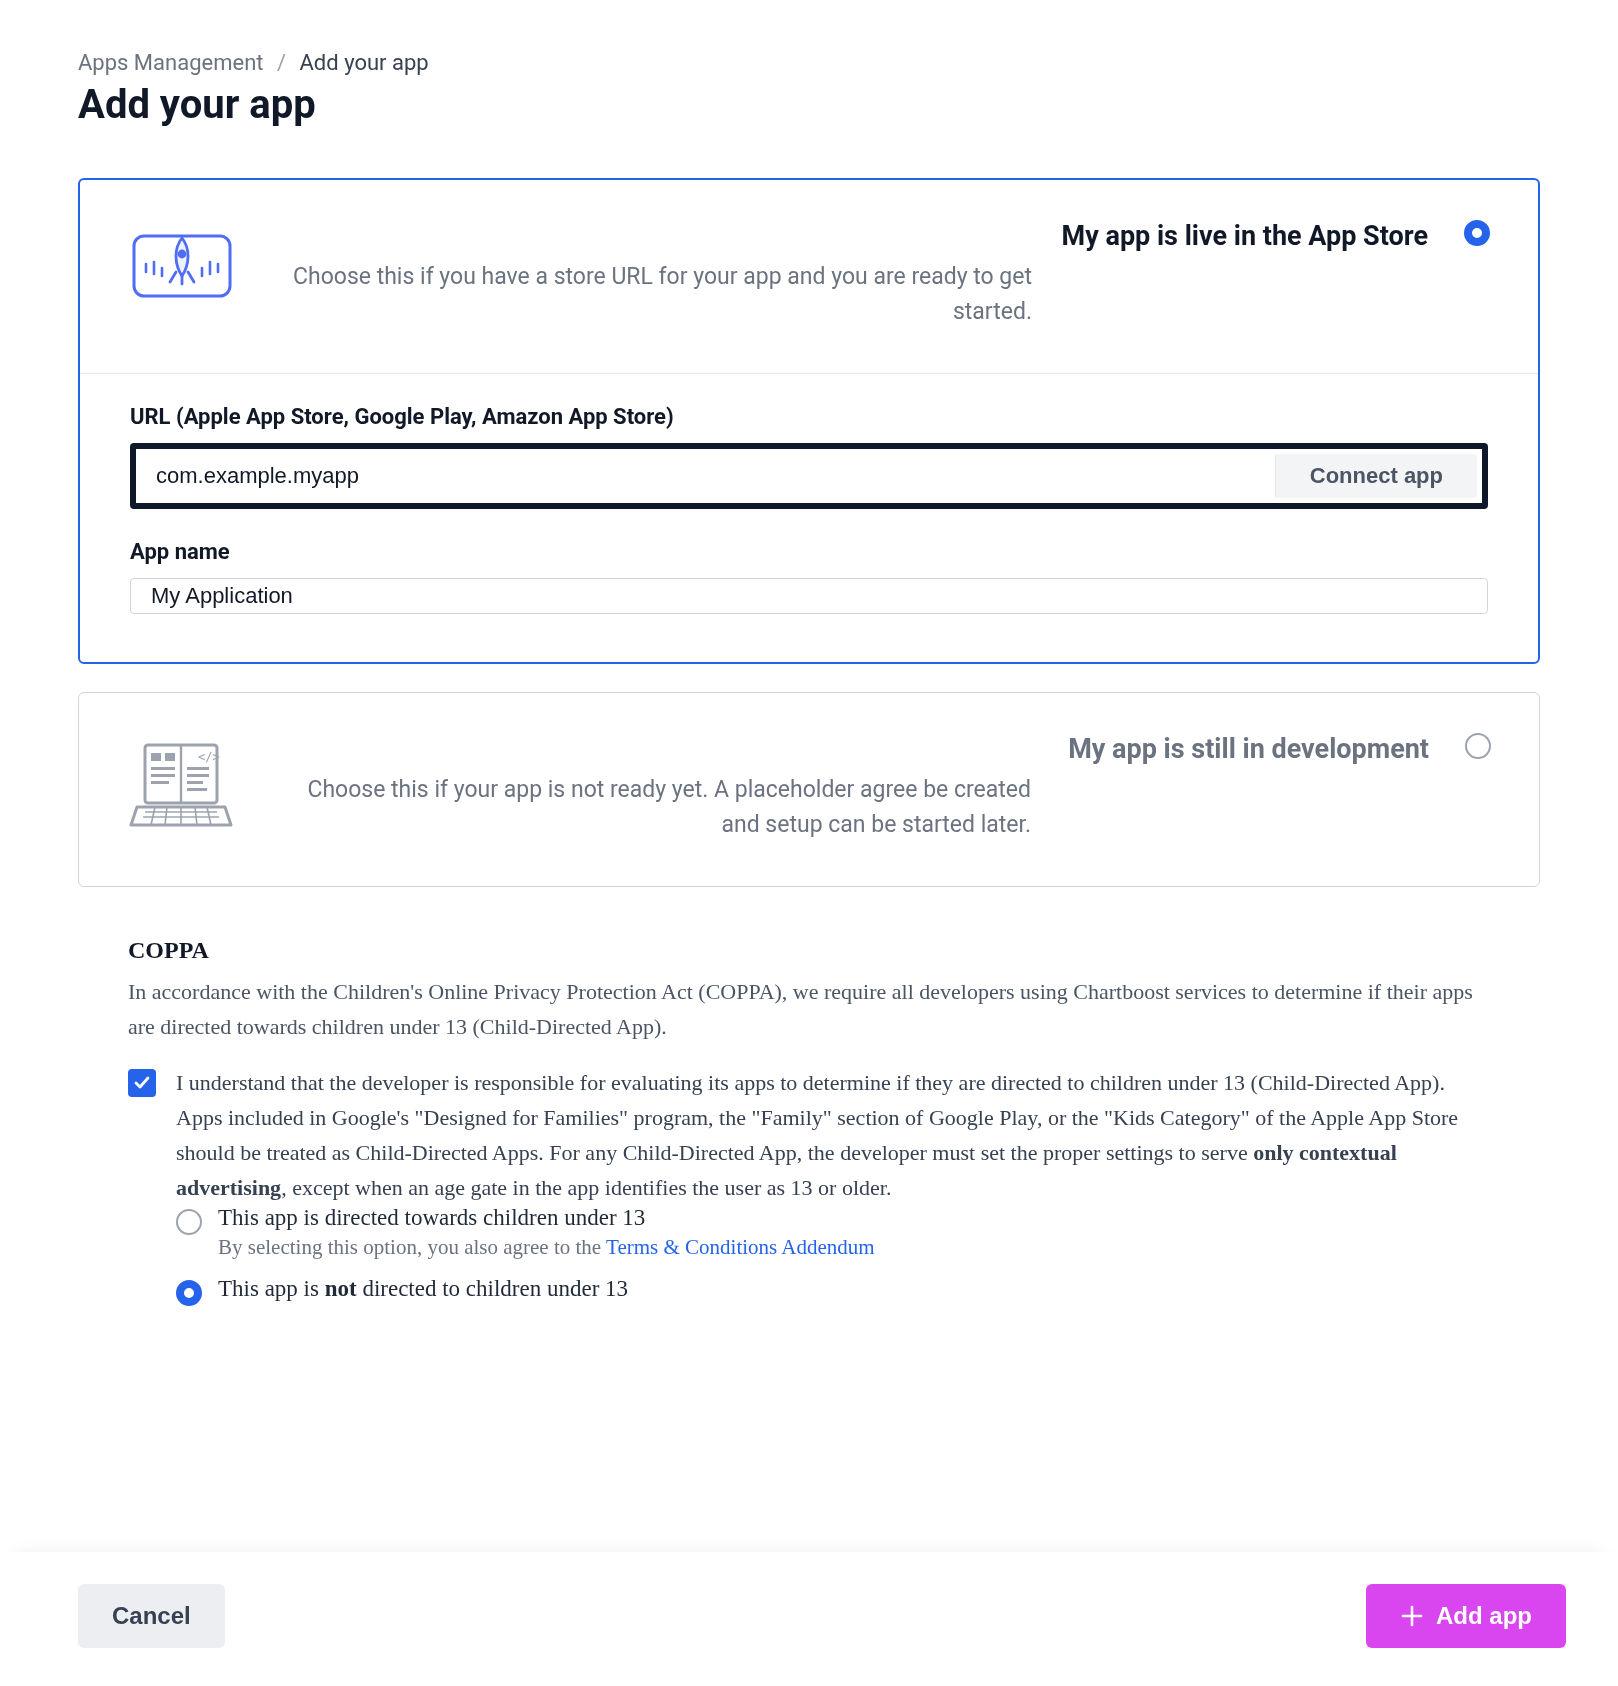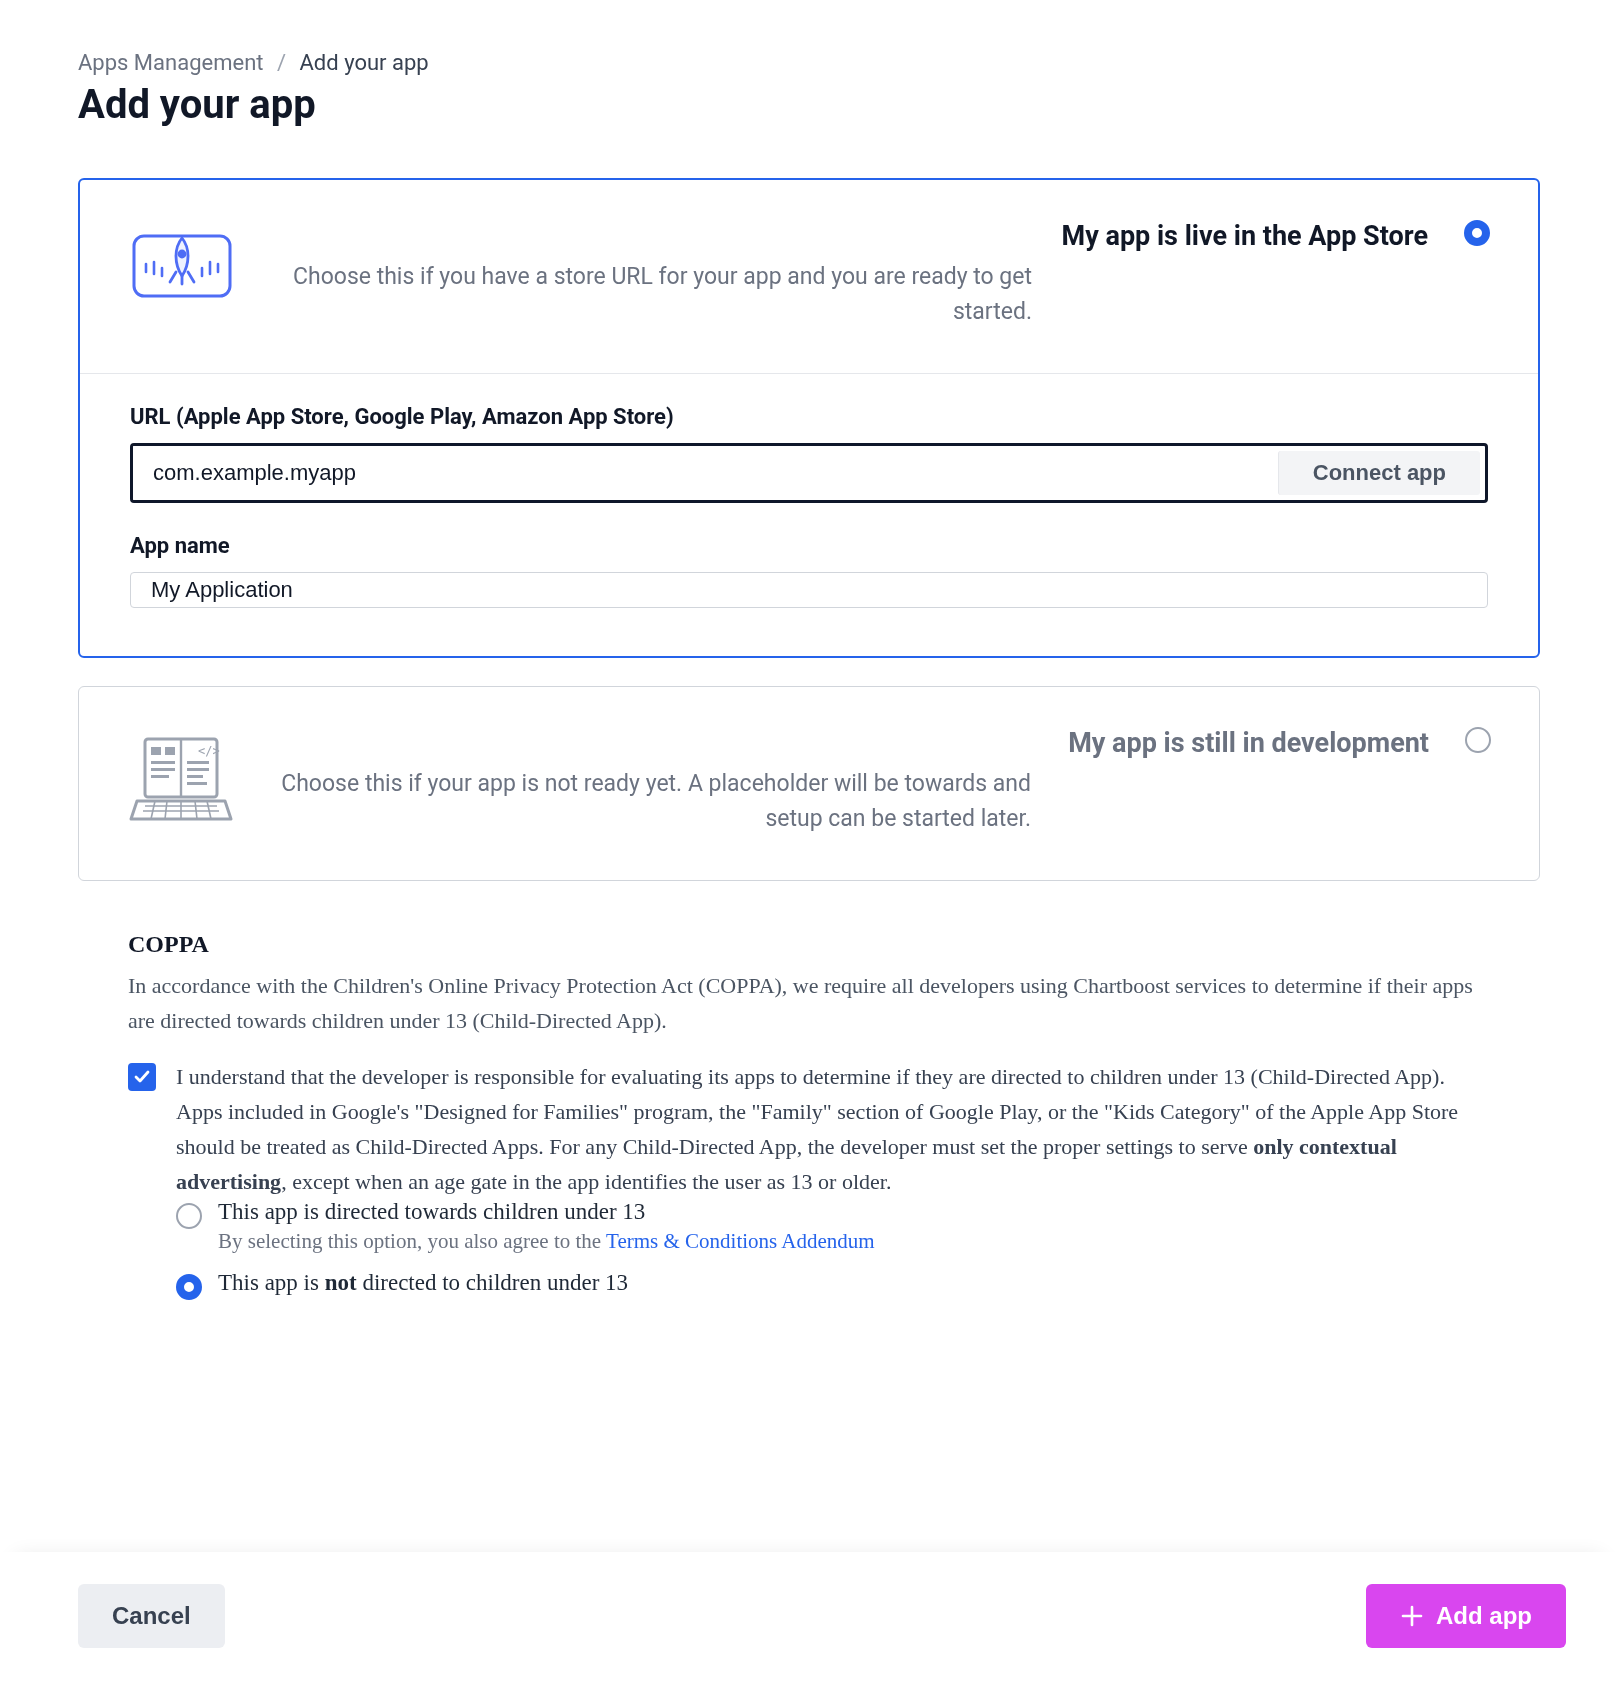--- a/index.html
+++ b/index.html
@@ -101,21 +101,21 @@
   }
   .field-group { margin-bottom: 30px; }
   .field-label {
     font-size: 22px;
     font-weight: 700;
     color: #111827;
     margin-bottom: 14px;
   }
   .input-row {
     display: flex;
-    border: 3px solid #0f172a;
+    border: 6px solid #0f172a;
     border-radius: 4px;
     overflow: hidden;
   }
   .text-input {
     flex: 1;
     border: none;
     padding: 14px 20px;
     font-size: 22px;
     color: #111827;
     outline: none;
@@ -328,21 +328,21 @@
             <line x1="28" y1="68" x2="24" y2="86"></line>
             <line x1="40" y1="68" x2="38" y2="86"></line>
             <line x1="54" y1="68" x2="54" y2="86"></line>
             <line x1="68" y1="68" x2="70" y2="86"></line>
             <line x1="80" y1="68" x2="84" y2="86"></line>
           </g>
         </svg>
       </div>
       <div class="card-text">
         <div class="card-title">My app is still in development</div>
-        <div class="card-desc">Choose this if your app is not ready yet. A placeholder will be towards and setup can be started later.</div>
+        <div class="card-desc">Choose this if your app is not ready yet. A placeholder agree be created and setup can be started later.</div>
       </div>
       <div class="radio-outer off"></div>
     </div>
   </div>
 
   <div class="coppa-section">
     <div class="coppa-title">COPPA</div>
     <div class="coppa-intro">In accordance with the Children's Online Privacy Protection Act (COPPA), we require all developers using Chartboost services to determine if their apps are directed towards children under 13 (Child-Directed App).</div>
 
     <div class="check-row">

